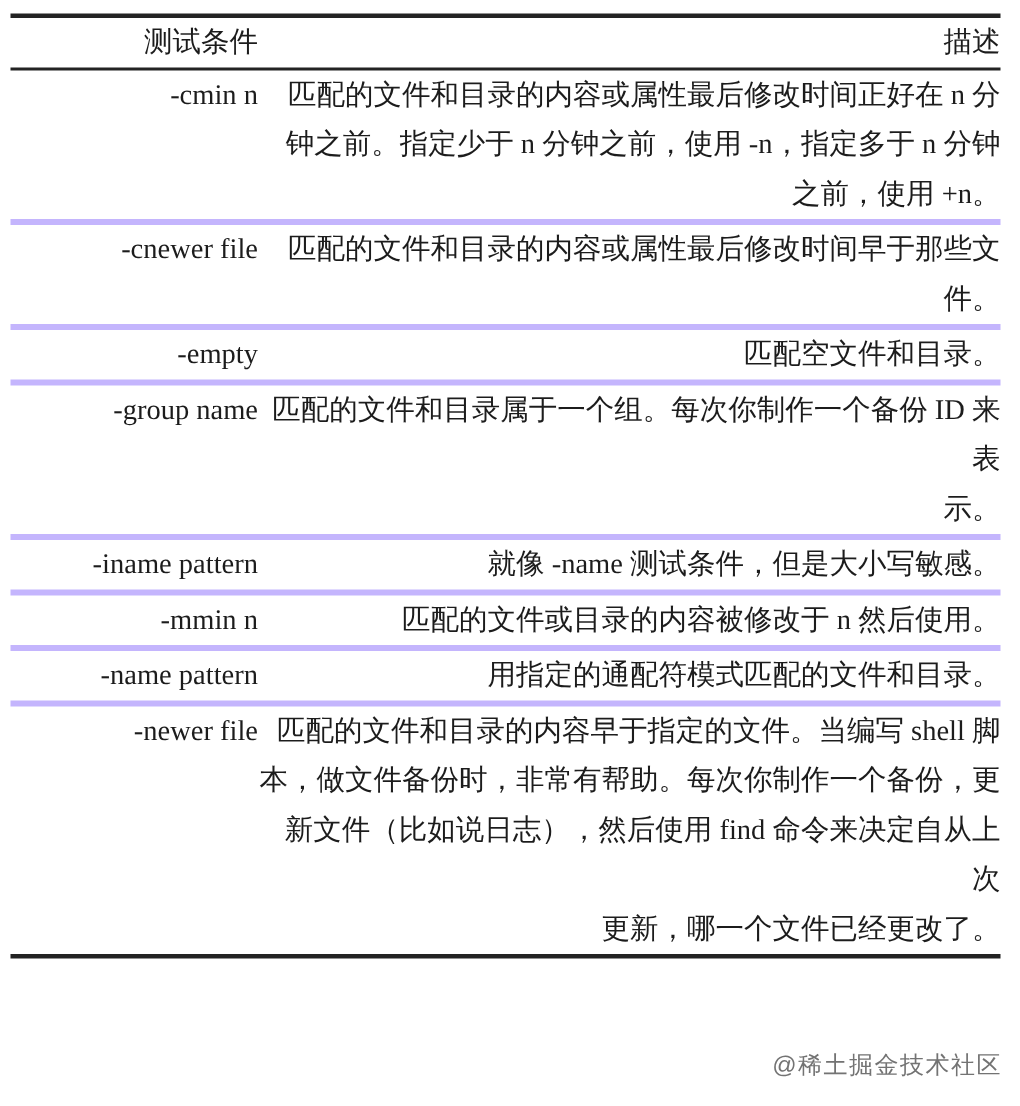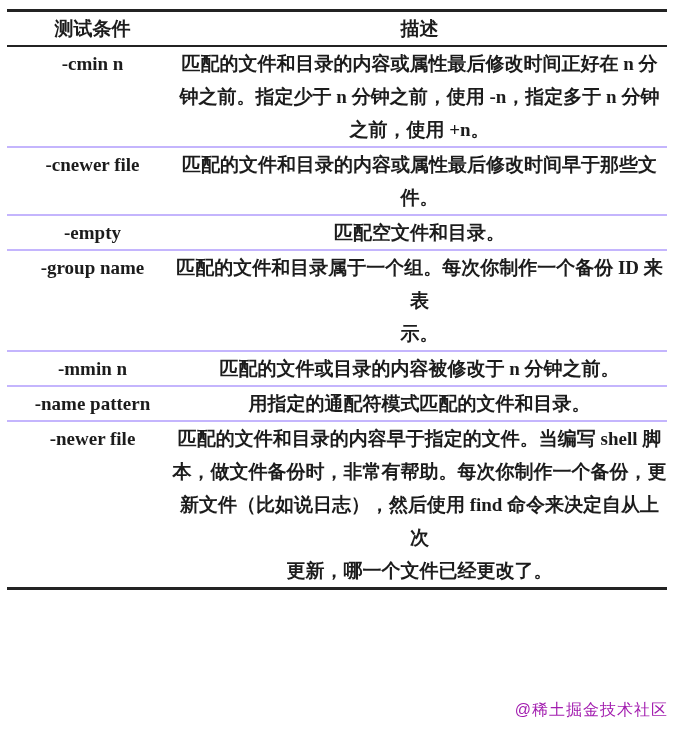--- a/index.html
+++ b/index.html
@@ -23,29 +23,29 @@
     border-collapse: collapse;
     table-layout: fixed;
     font-size: 19px;
     border-top: 3px solid #232323;
     border-bottom: 3px solid #232323;
   }
   .doc-table thead tr {
     border-bottom: 2px solid #232323;
   }
   .doc-table tbody tr {
-    border-bottom: 2px solid #c4b5fd;
+    border-bottom: 4px solid #c4b5fd;
   }
   .doc-table tbody tr:last-child {
     border-bottom: none;
   }
   .doc-table th, .doc-table td {
     vertical-align: top;
-    text-align: center;
-    font-weight: bold;
+    text-align: right;
+    font-weight: normal;
     padding: 0;
     line-height: 33px;
   }
   .col-condition {
     width: 165px;
   }
   th.cell-condition, td.cell-condition {
     padding-left: 6px;
     white-space: nowrap;
   }
@@ -90,30 +90,34 @@
       <tr>
         <td class="cell-condition">-empty</td>
         <td class="cell-description">匹配空文件和目录。</td>
       </tr>
       <tr>
         <td class="cell-condition">-group name</td>
         <td class="cell-description">匹配的文件和目录属于一个组。每次你制作一个备份 ID 来表
 示。</td>
       </tr>
       <tr>
+        <td class="cell-condition">-iname pattern</td>
+        <td class="cell-description">就像 -name 测试条件，但是大小写敏感。</td>
+      </tr>
+      <tr>
         <td class="cell-condition">-mmin n</td>
-        <td class="cell-description">匹配的文件或目录的内容被修改于 n 分钟之前。</td>
+        <td class="cell-description">匹配的文件或目录的内容被修改于 n 然后使用。</td>
       </tr>
       <tr>
         <td class="cell-condition">-name pattern</td>
         <td class="cell-description">用指定的通配符模式匹配的文件和目录。</td>
       </tr>
       <tr>
         <td class="cell-condition">-newer file</td>
         <td class="cell-description">匹配的文件和目录的内容早于指定的文件。当编写 shell 脚
 本，做文件备份时，非常有帮助。每次你制作一个备份，更
 新文件（比如说日志），然后使用 find 命令来决定自从上次
 更新，哪一个文件已经更改了。</td>
       </tr>
     </tbody>
 </table>
 
-<div class="watermark" style="color: #a21caf;">@稀土掘金技术社区</div>
+<div class="watermark" style="color: #737373;">@稀土掘金技术社区</div>
 
 </body></html>

